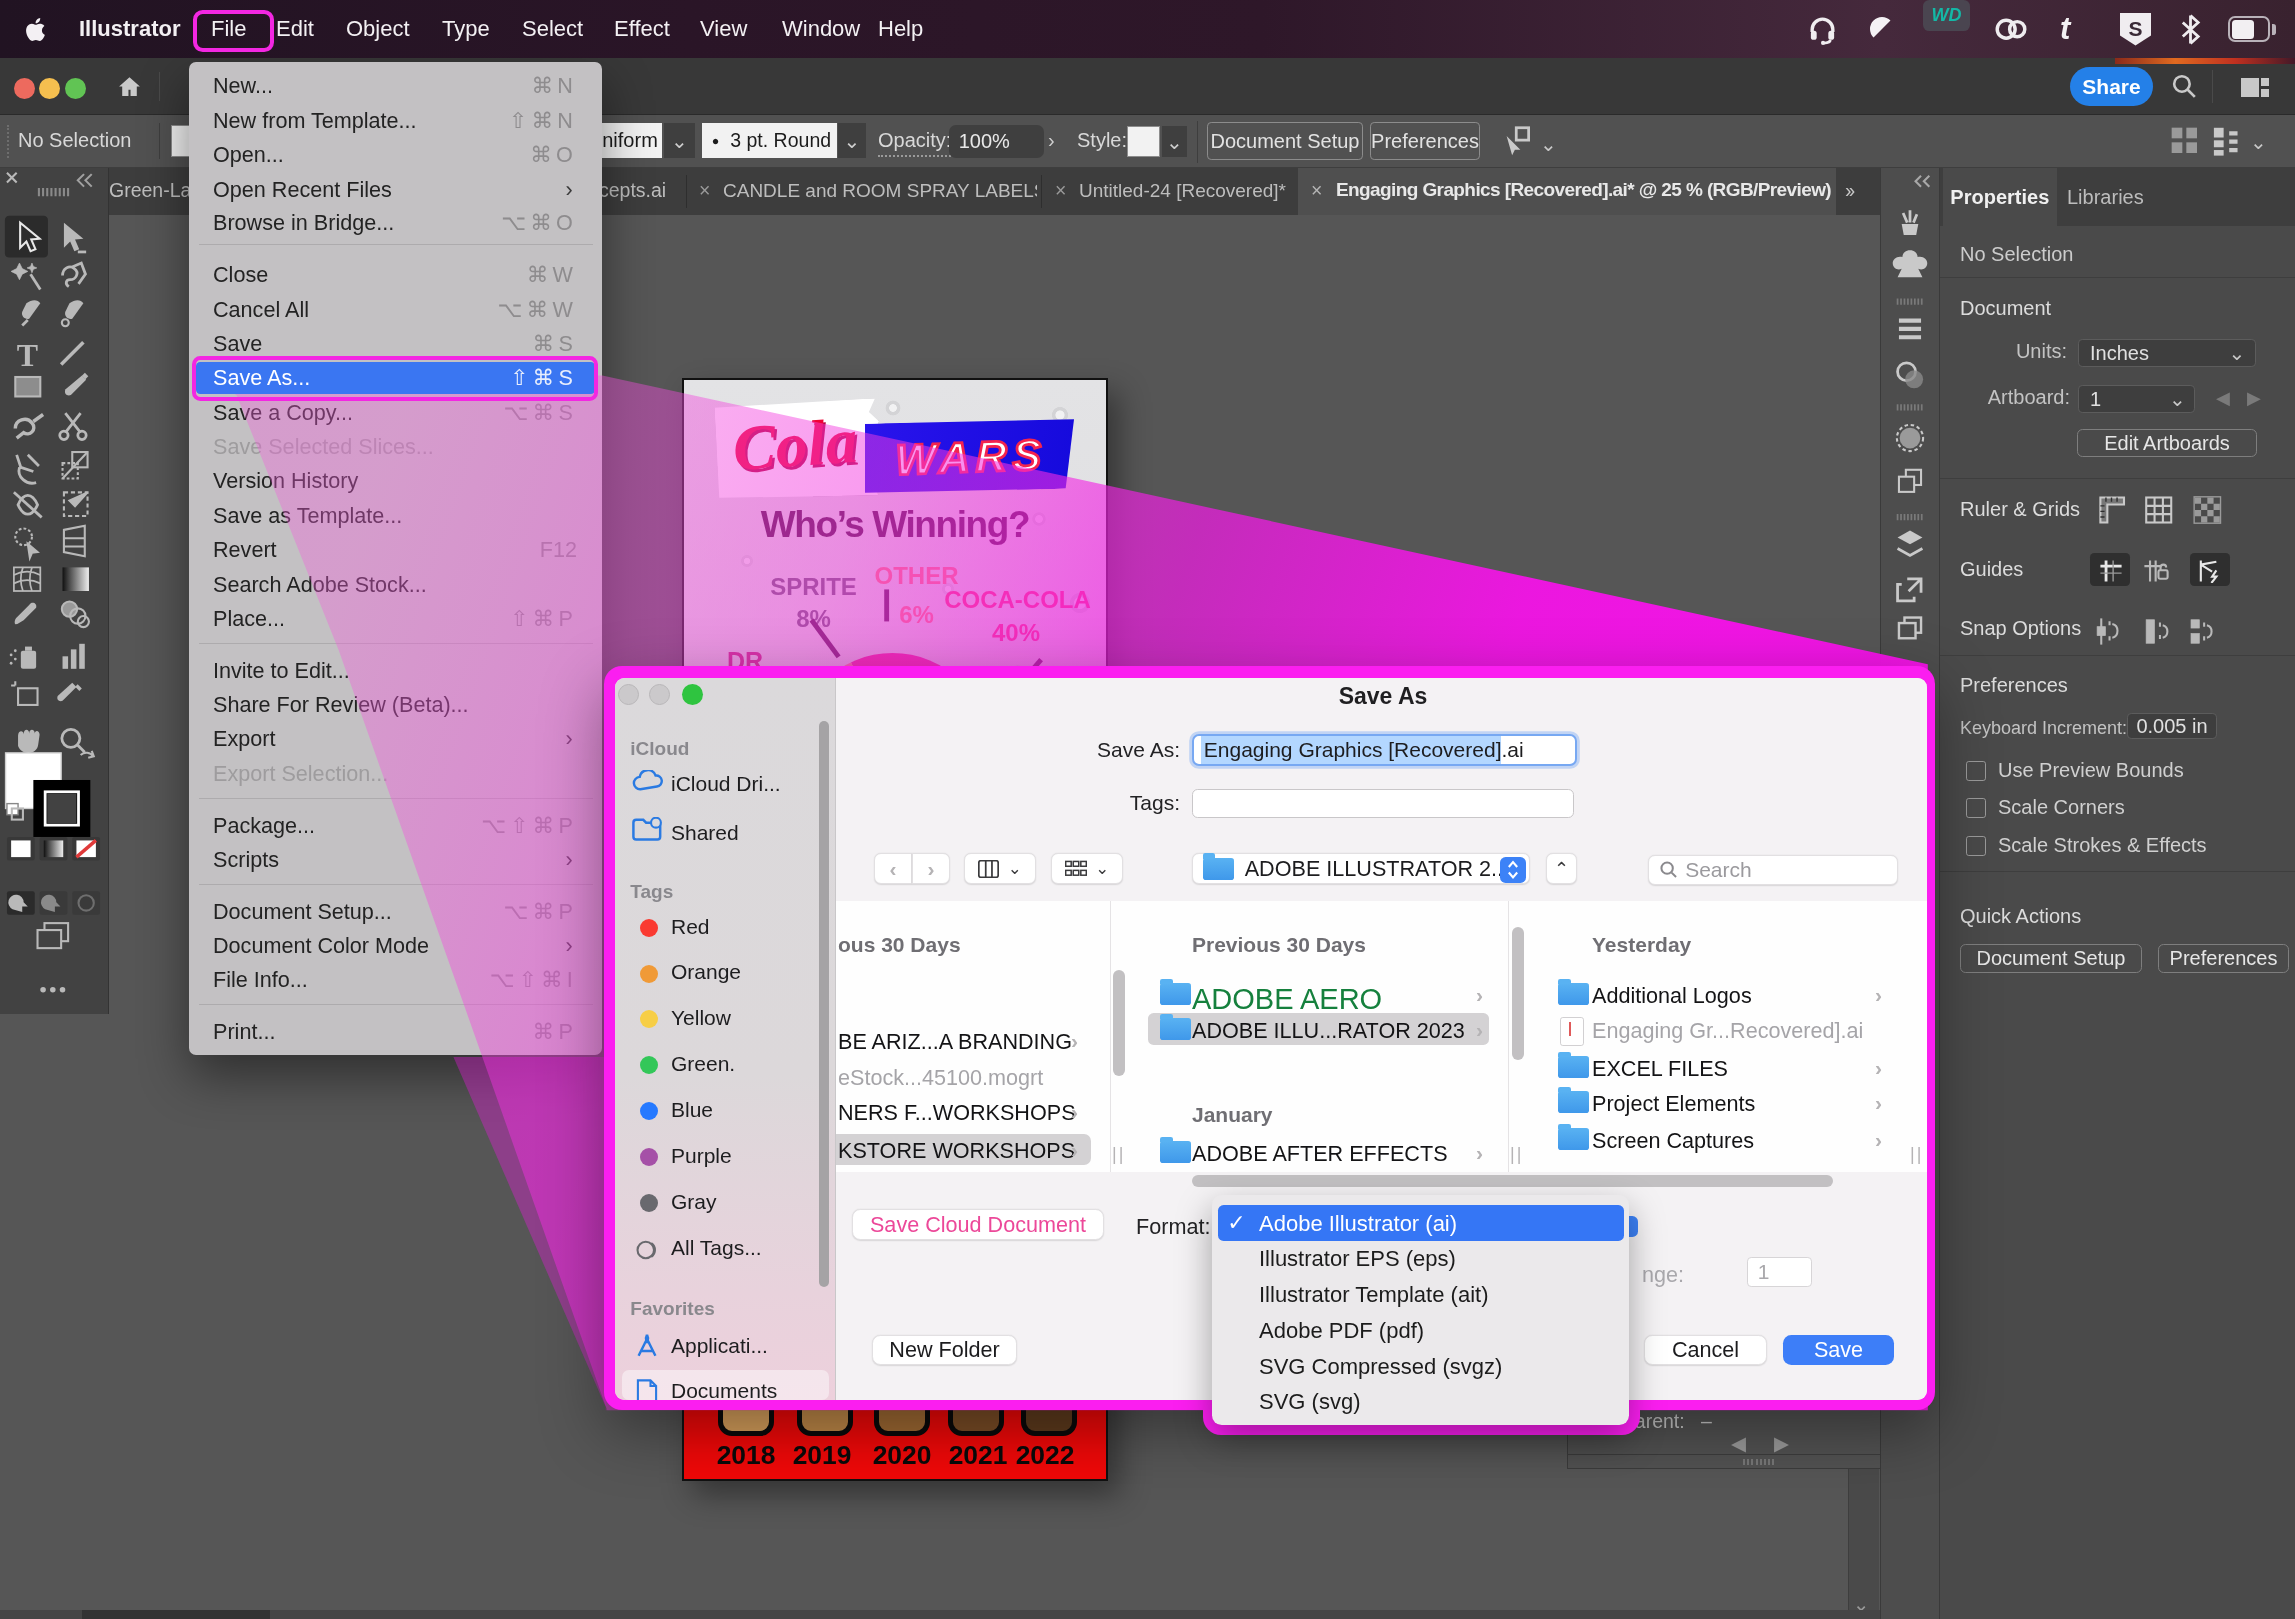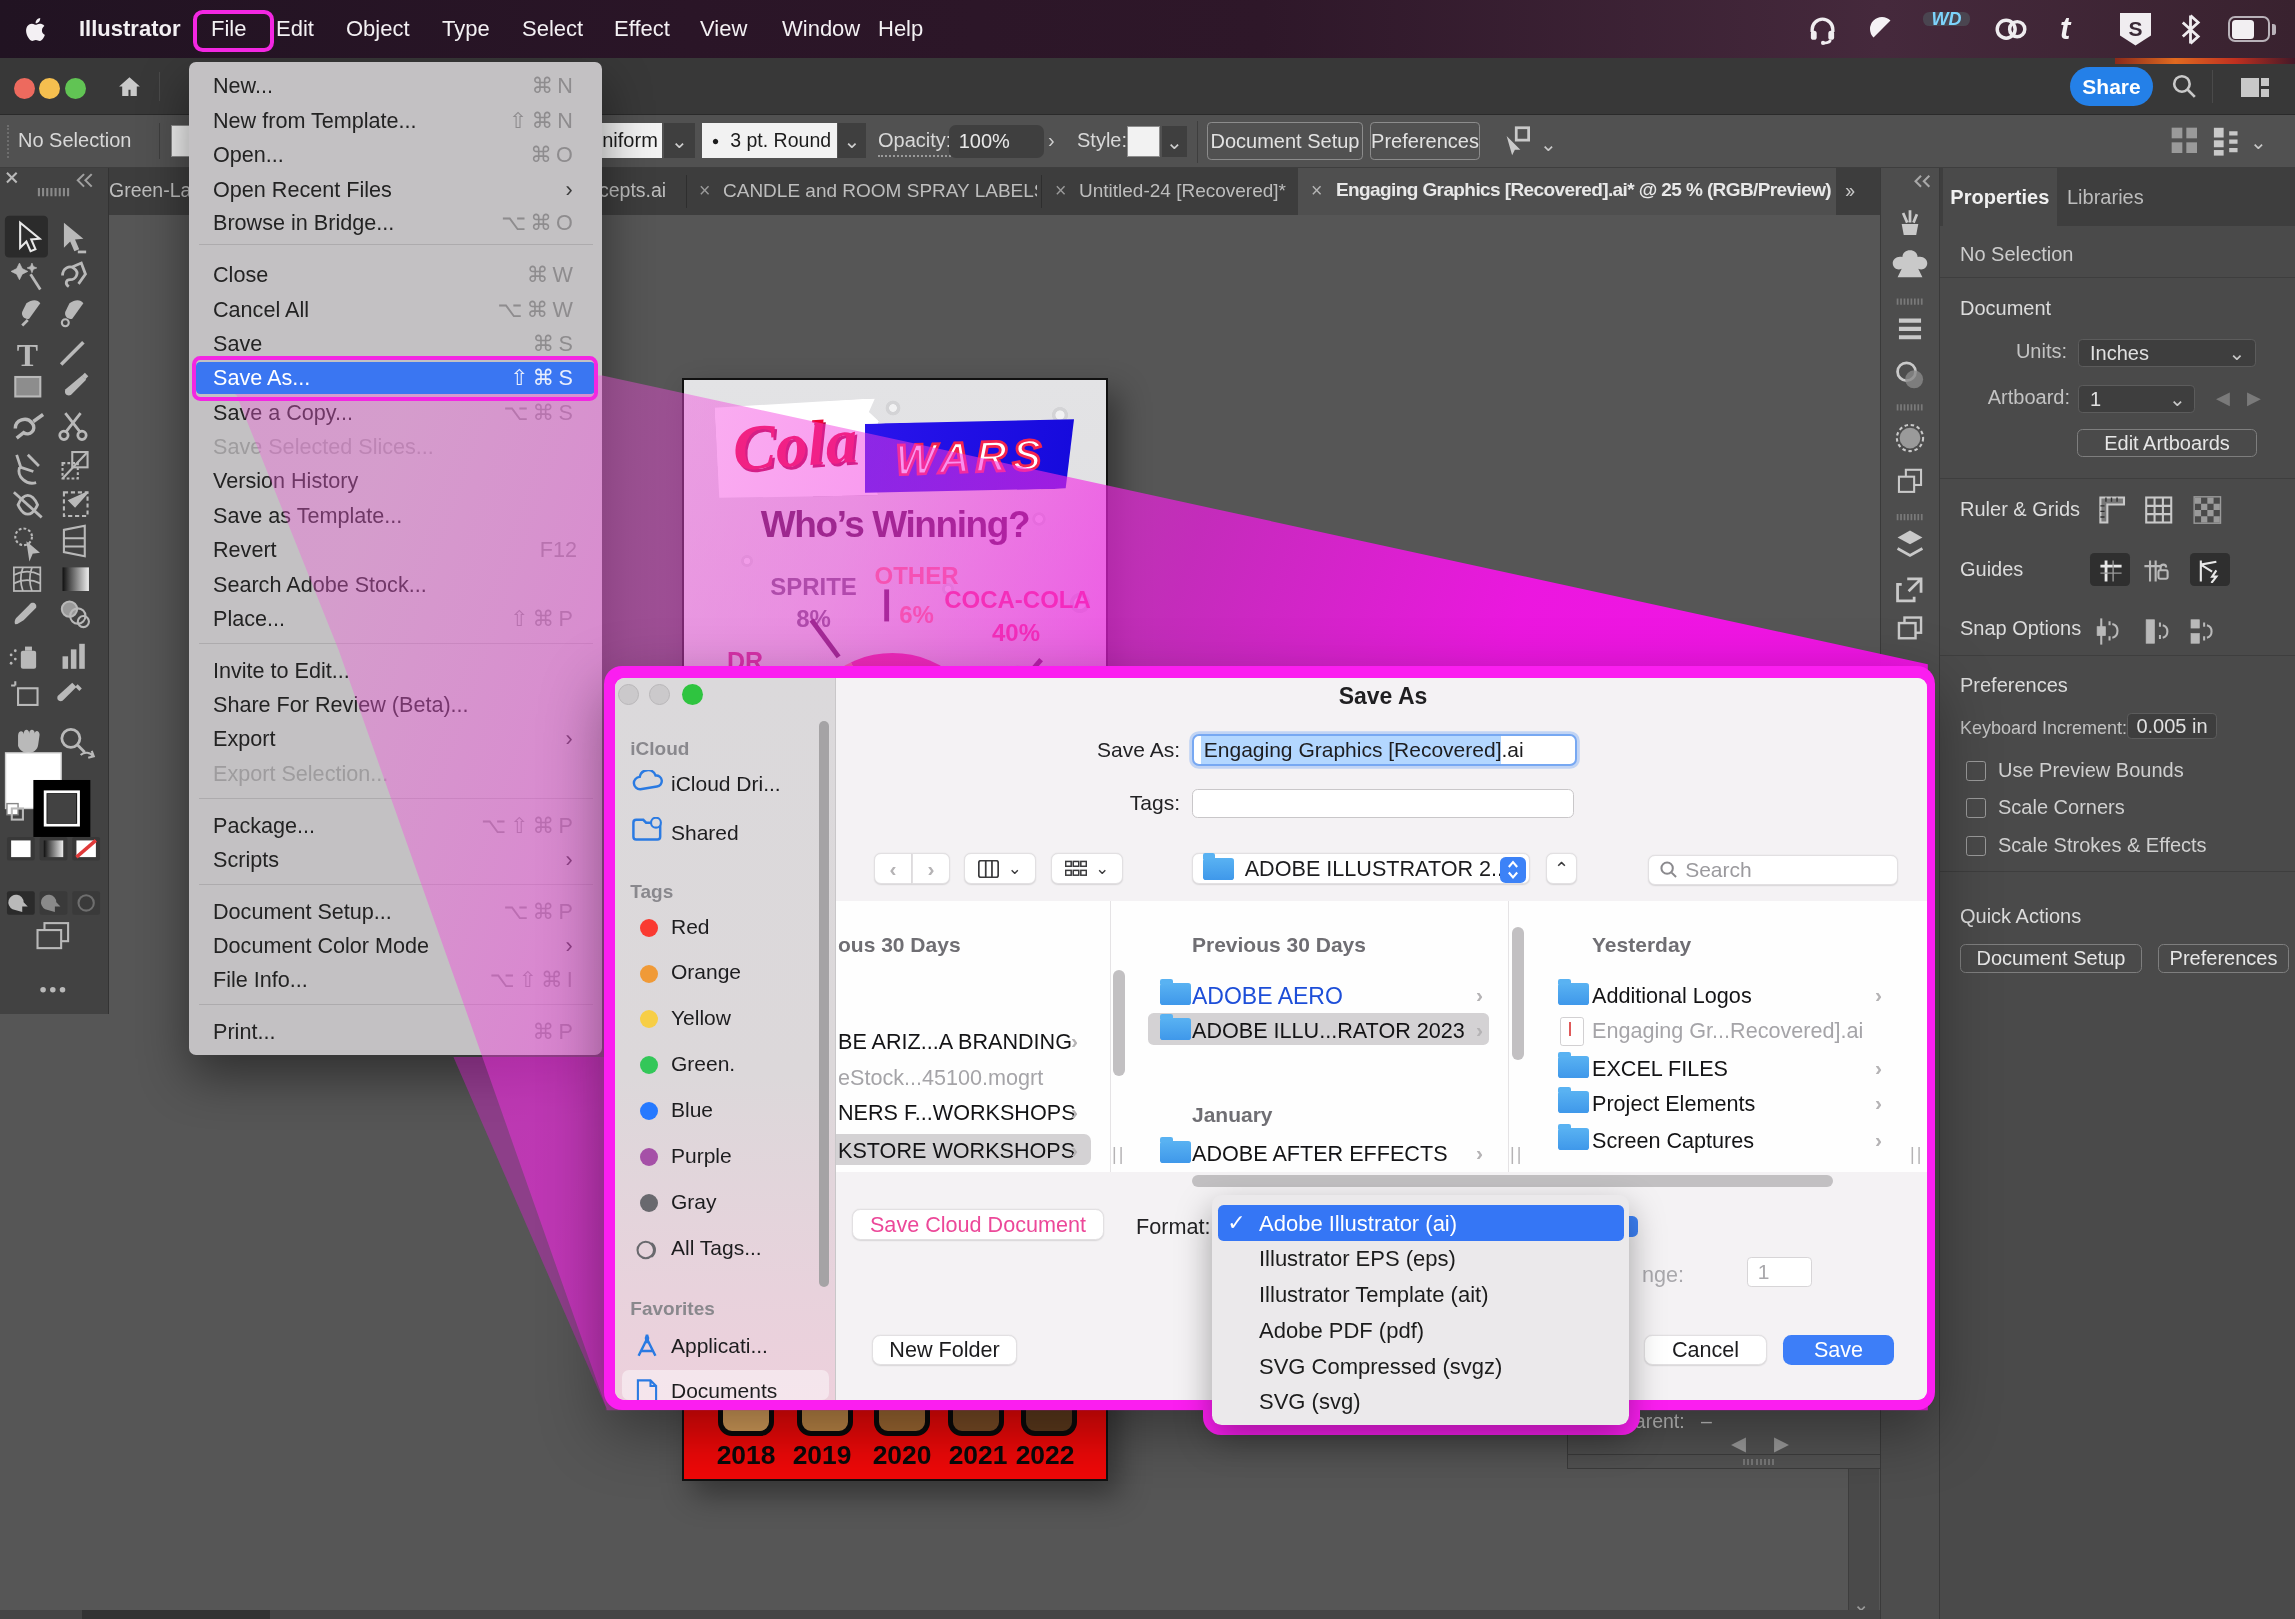--- a/index.html
+++ b/index.html
@@ -82,21 +82,21 @@
         <rect x="16.5" y="13" width="4.5" height="7" rx="2" fill="#f0edf0"></rect>
         <path d="M18 20 c0 2 -3 2.5 -5 2.5" fill="none" stroke="#f0edf0" stroke-width="2.2"></path>
         <circle cx="12.4" cy="22.4" r="1.6" fill="#f0edf0"></circle>
       </svg>
     </div>
   <div class="mi" style="left:1870px">
       <svg width="24" height="24" viewBox="0 0 34 34">
         <path d="M17 0 A17 17 0 1 0 17 34 L17 17 Z" fill="#f5f2f5" transform="rotate(45 17 17)"></path>
       </svg>
     </div>
-  <div class="abs" style="left:1923px;top:12px;width:47px;height:14px;background:#4a4550;border-radius:6.3px;color:#7dd3fc;font-style:italic;font-weight:700;font-size:18px;display:flex;align-items:center;justify-content:center">WD</div>
+  <div class="abs" style="left:1923px;top:0;width:47px;height:31px;background:#4a4550;border-radius:6.3px;color:#14b8a6;font-style:italic;font-weight:700;font-size:18px;display:flex;align-items:center;justify-content:center">WD</div>
   <div class="mi" style="left:1991px">
       <svg width="40" height="26.4" viewBox="0 0 58 38">
         <circle cx="22" cy="19" r="13" fill="none" stroke="#efecef" stroke-width="5"></circle>
         <circle cx="38" cy="19" r="11" fill="none" stroke="#efecef" stroke-width="5"></circle>
       </svg>
     </div>
   <div class="mi" style="left:2060px;font-size:31px;font-style:italic;font-weight:700">t</div>
   <div class="abs" style="left:2120px;top:12.5px;width:31px;height:33px;background:#f0edf0;clip-path:polygon(0 0,100% 0,100% 70%,50% 100%,0 70%);color:#3a2a36;font-weight:700;font-size:21px;display:flex;align-items:center;justify-content:center">S</div>
   <div class="mi" style="left:2180px">
       <svg width="21" height="31" viewBox="0 0 30 44">
@@ -785,21 +785,21 @@
     <div class="abs chev" style="left:456px;top:351px">›</div>
   <div class="abs" style="left:223px;top:387px;color:#a5a4a8;font-size:21.6px">eStock...45100.mogrt</div>
   <div class="abs" style="left:221px;top:456px;width:255px;height:31px;background:#d4d2d4;border-radius:0 7px 7px 0"></div>
   <div class="abs" style="left:223px;top:422px;color:#141416;font-size:21.6px">NERS F...WORKSHOPS</div>
     <div class="abs chev" style="left:456px;top:422px">›</div>
   <div class="abs" style="left:223px;top:460px;color:#141416;font-size:21.6px">KSTORE WORKSHOPS</div>
     <div class="abs chev" style="left:456px;top:460px">›</div>
   <div class="abs" style="left:498px;top:292px;width:12px;height:106px;background:#c2c0c2;border-radius:6.3px"></div>
 
   <div class="folder abs" style="left:545px;top:305px"></div>
-  <div class="abs" style="left:577px;top:305px;color:#1d4ed8;font-size:23px">ADOBE AERO</div>
+  <div class="abs" style="left:577px;top:305px;color:#15803d;font-size:29px">ADOBE AERO</div>
     <div class="abs chev" style="left:861px;top:305px">›</div>
   <div class="abs" style="left:533px;top:335px;width:341px;height:32px;background:#d4d2d4;border-radius:5.6px"></div>
   <div class="folder abs" style="left:545px;top:340px"></div>
   <div class="abs" style="left:577px;top:340px;color:#141416;font-size:21.6px">ADOBE ILLU...RATOR 2023</div>
     <div class="abs chev" style="left:861px;top:340px">›</div>
   <div class="abs" style="left:577px;top:425px;color:#6f6e73;font-weight:700">January</div>
   <div class="folder abs" style="left:545px;top:463px"></div>
   <div class="abs" style="left:577px;top:463px;color:#141416;font-size:21.6px">ADOBE AFTER EFFECTS</div>
     <div class="abs chev" style="left:861px;top:463px">›</div>
   <div class="abs" style="left:897px;top:249px;width:12px;height:133px;background:#c2c0c2;border-radius:6.3px"></div>

